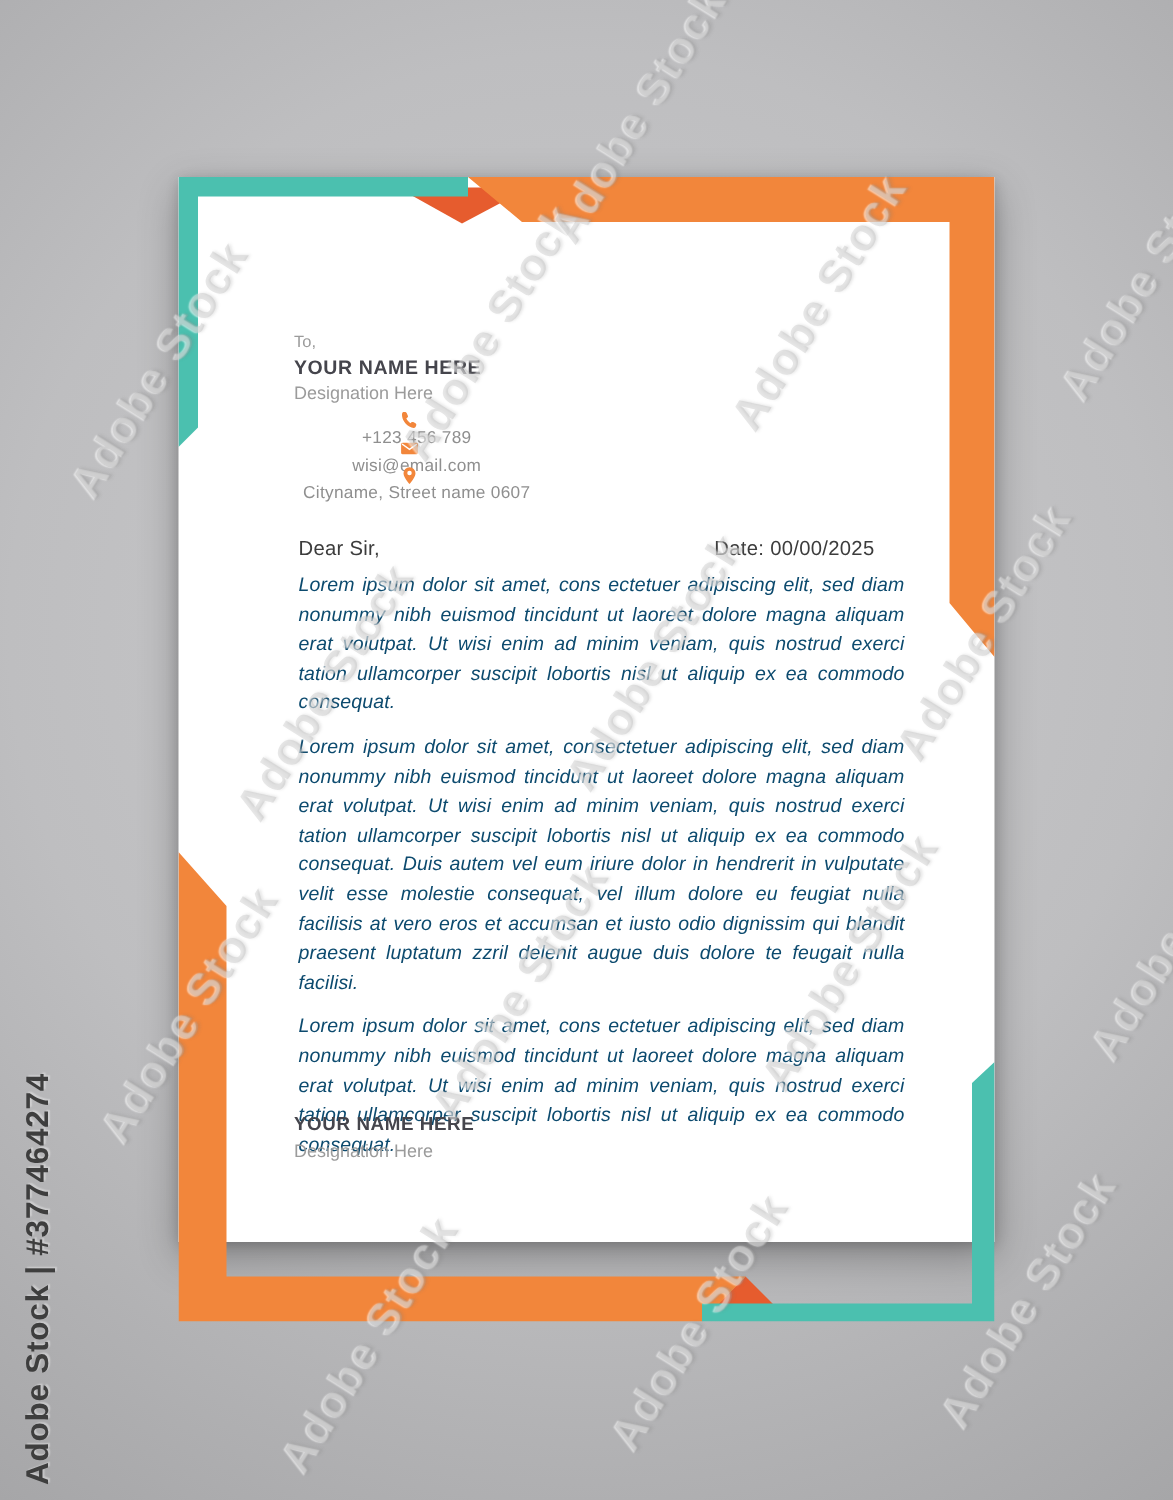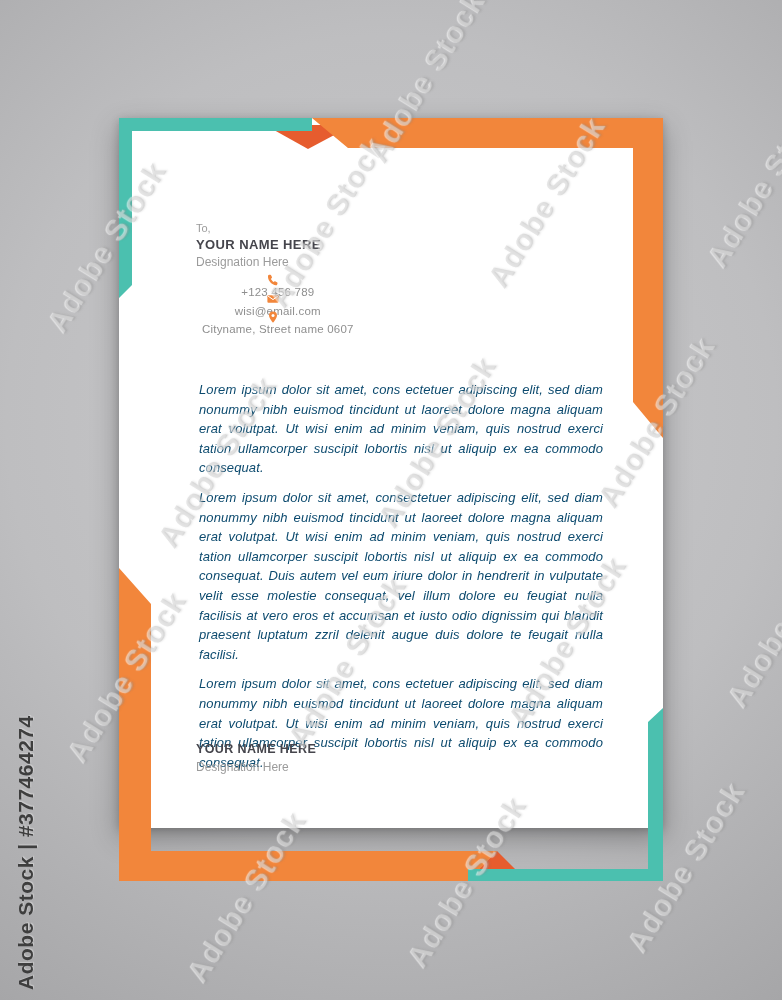--- a/index.html
+++ b/index.html
@@ -135,20 +135,24 @@
       </div>
       <div class="c-row">
         <svg class="c-ico" viewBox="0 0 12 12">
           <path fill="#F2863B" d="M6 .5A4 4 0 0 0 2 4.5C2 7.2 6 11.7 6 11.7s4-4.5 4-7.2A4 4 0 0 0 6 .5z"></path>
           <circle cx="6" cy="4.4" r="1.5" fill="#ffffff"></circle>
         </svg>
         <span class="c-txt">Cityname, Street name 0607</span>
       </div>
     </div>
 
+    <div class="greet-row">
+      <span class="greet">Dear Sir,</span>
+      <span class="date">Date: 00/00/2025</span>
+    </div>
 
     <div class="bodytext">
       <p>Lorem ipsum dolor sit amet, cons ectetuer adipiscing elit, sed diam nonummy nibh euismod tincidunt ut laoreet dolore magna aliquam erat volutpat. Ut wisi enim ad minim veniam, quis nostrud exerci tation ullamcorper suscipit lobortis nisl ut aliquip ex ea commodo consequat.</p>
       <p>Lorem ipsum dolor sit amet, consectetuer adipiscing elit, sed diam nonummy nibh euismod tincidunt ut laoreet dolore magna aliquam erat volutpat. Ut wisi enim ad minim veniam, quis nostrud exerci tation ullamcorper suscipit lobortis nisl ut aliquip ex ea commodo consequat. Duis autem vel eum iriure dolor in hendrerit in vulputate velit esse molestie consequat, vel illum dolore eu feugiat nulla facilisis at vero eros et accumsan et iusto odio dignissim qui blandit praesent luptatum zzril delenit augue duis dolore te feugait nulla facilisi.</p>
       <p>Lorem ipsum dolor sit amet, cons ectetuer adipiscing elit, sed diam nonummy nibh euismod tincidunt ut laoreet dolore magna aliquam erat volutpat. Ut wisi enim ad minim veniam, quis nostrud exerci tation ullamcorper suscipit lobortis nisl ut aliquip ex ea commodo consequat.</p>
     </div>
 
     <div class="signature">
       <p class="sig-name">YOUR NAME HERE</p>
       <p class="sig-desig">Designation Here</p>

